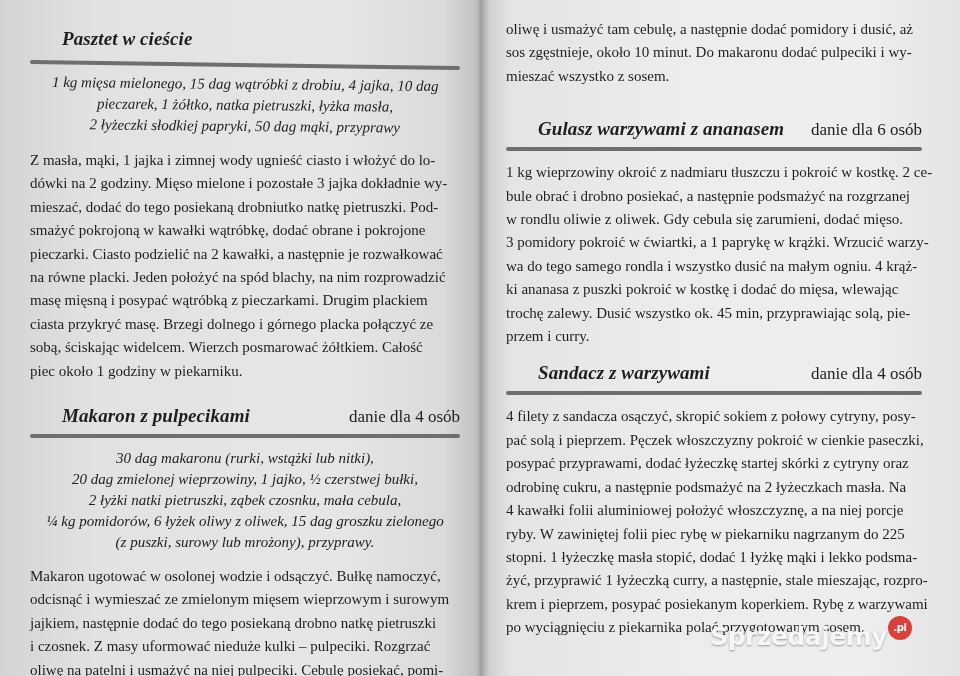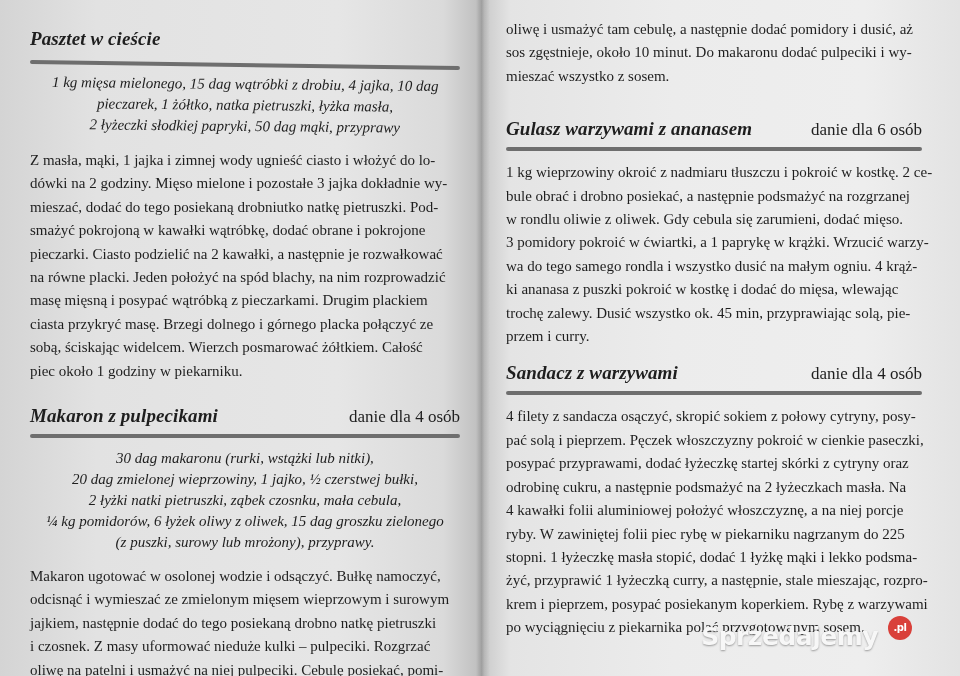--- a/index.html
+++ b/index.html
@@ -25,21 +25,21 @@
   }
   .gutter {
     position: absolute; left: 476px; top: 0; width: 14px; height: 676px;
     background: linear-gradient(90deg, rgba(0,0,0,0) 0%, rgba(0,0,0,0.18) 45%, rgba(0,0,0,0.10) 60%, rgba(0,0,0,0) 100%);
     pointer-events: none;
   }
   .recipe-head {
     display: flex; justify-content: space-between; align-items: baseline;
   }
   .recipe-title {
-    font-style: italic; font-weight: bold; font-size: 19px; letter-spacing: 0.1px;
+    font-style: italic; font-weight: bold; font-size: 19px; letter-spacing: 0.1px; margin-left: 32px;
   }
   .servings { font-size: 17px; }
   .rule {
     height: 4px; background: #6e6e6e; margin: 7px 0 10px 0; border-radius: 2px;
   }
   .ingredients {
     font-style: italic; font-size: 15px; line-height: 21px; text-align: center;
     margin: 0 0 12px 0;
   }
   .ingredients div { white-space: nowrap; }
@@ -54,21 +54,21 @@
   .left .section.s2 { margin-top: 4px; }
   .right .cont { margin-bottom: 30px; }
   .right .section { margin-bottom: 14px; }
   .watermark {
     position: absolute; right: 48px; bottom: 22px;
     font-family: "DejaVu Sans", sans-serif; font-weight: bold; font-size: 25px;
     color: #f7f7f7; letter-spacing: -0.5px;
     text-shadow: 0 1px 2px rgba(0,0,0,0.35);
   }
   .watermark .badge {
-    display: inline-block; position: relative; top: -14px; margin-left: 10px;
+    display: inline-block; position: relative; top: -14px; margin-left: 1px;
     width: 24px; height: 24px; border-radius: 50%;
     background: #d9403a; color: #fff; font-size: 10px; line-height: 24px; text-align: center;
     text-shadow: none;
   }
 </style>
 </head>
 <body>
 
 <div class="spread">
 

